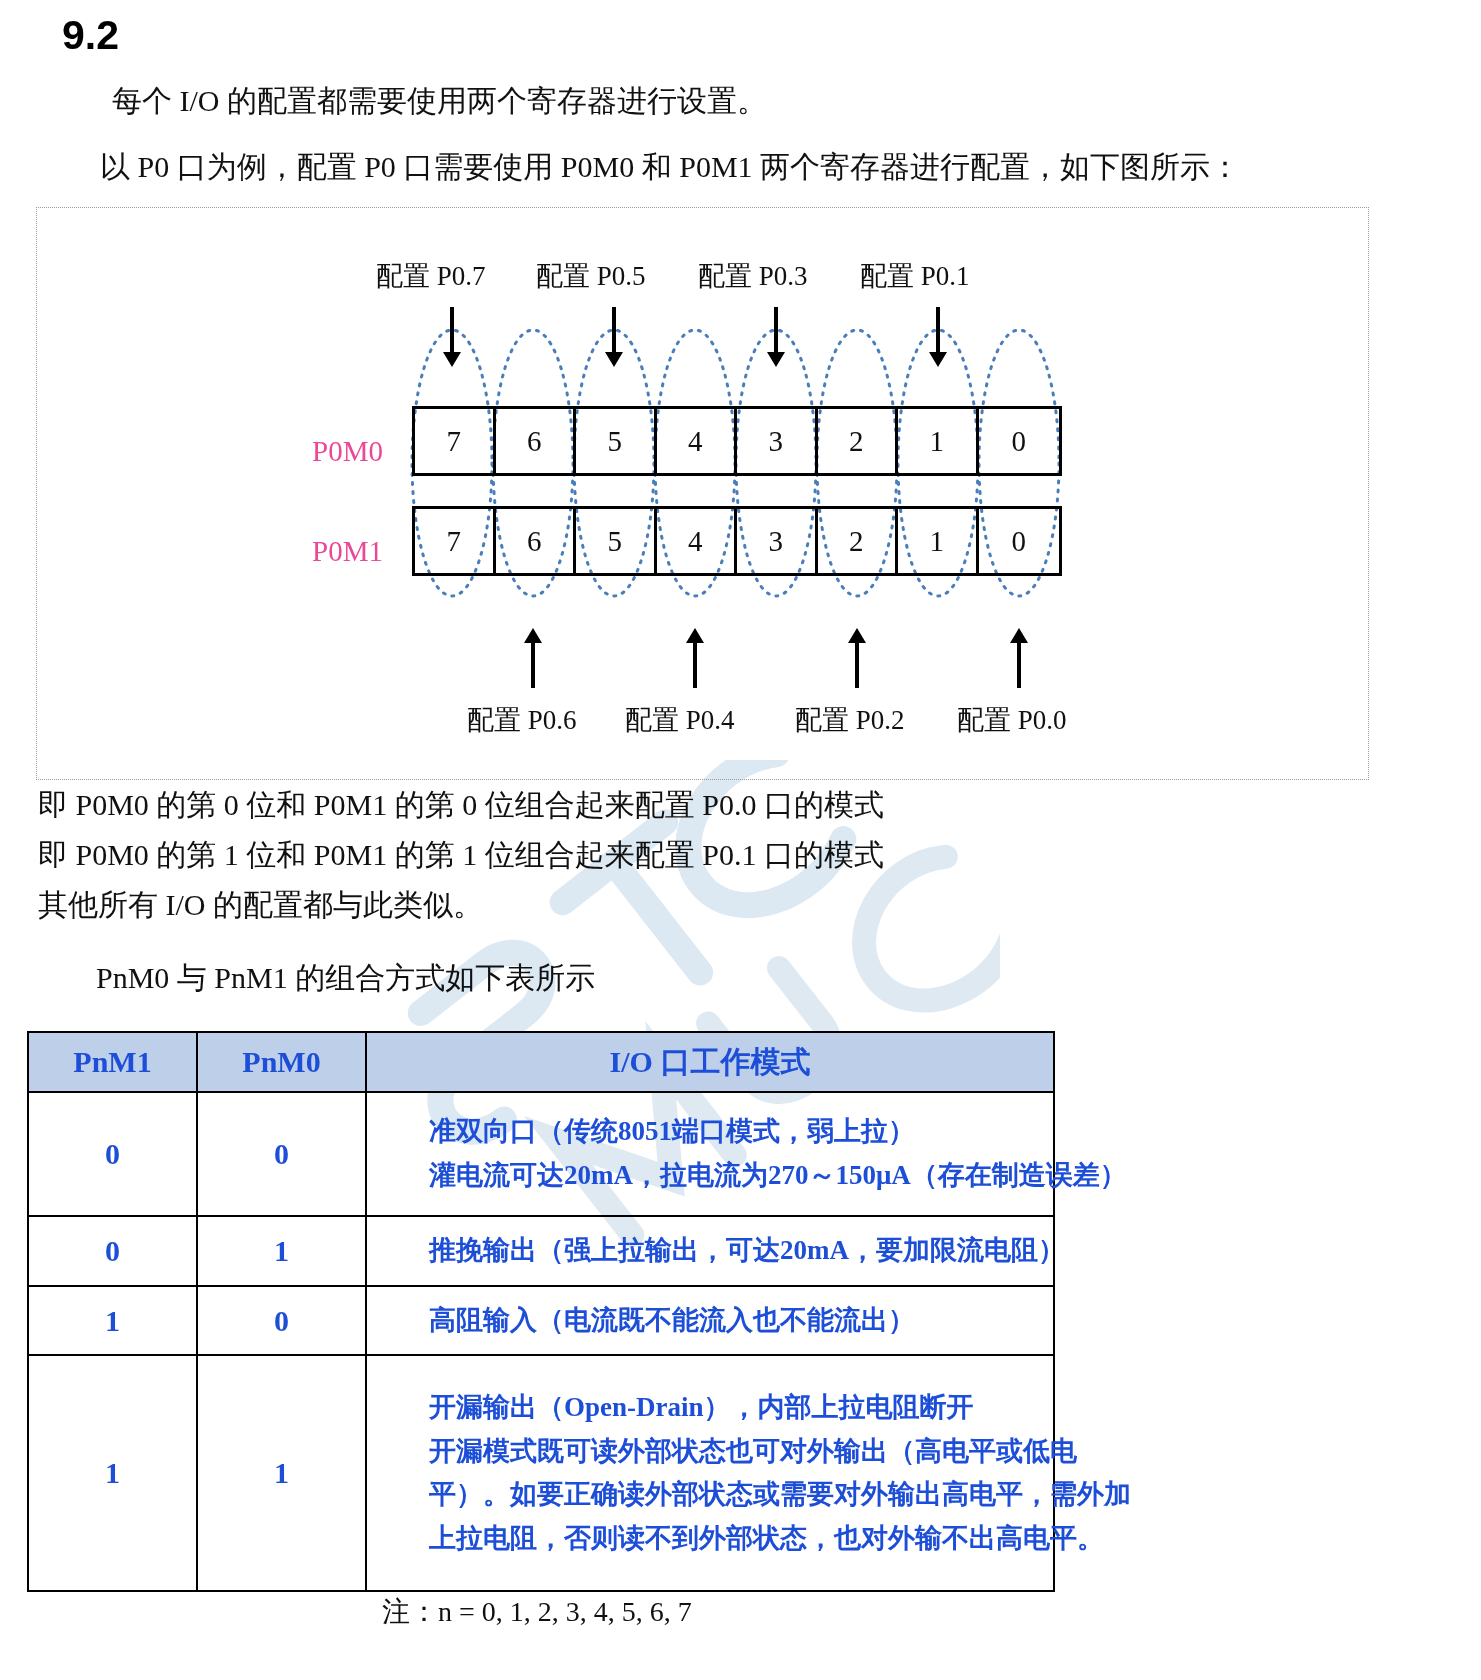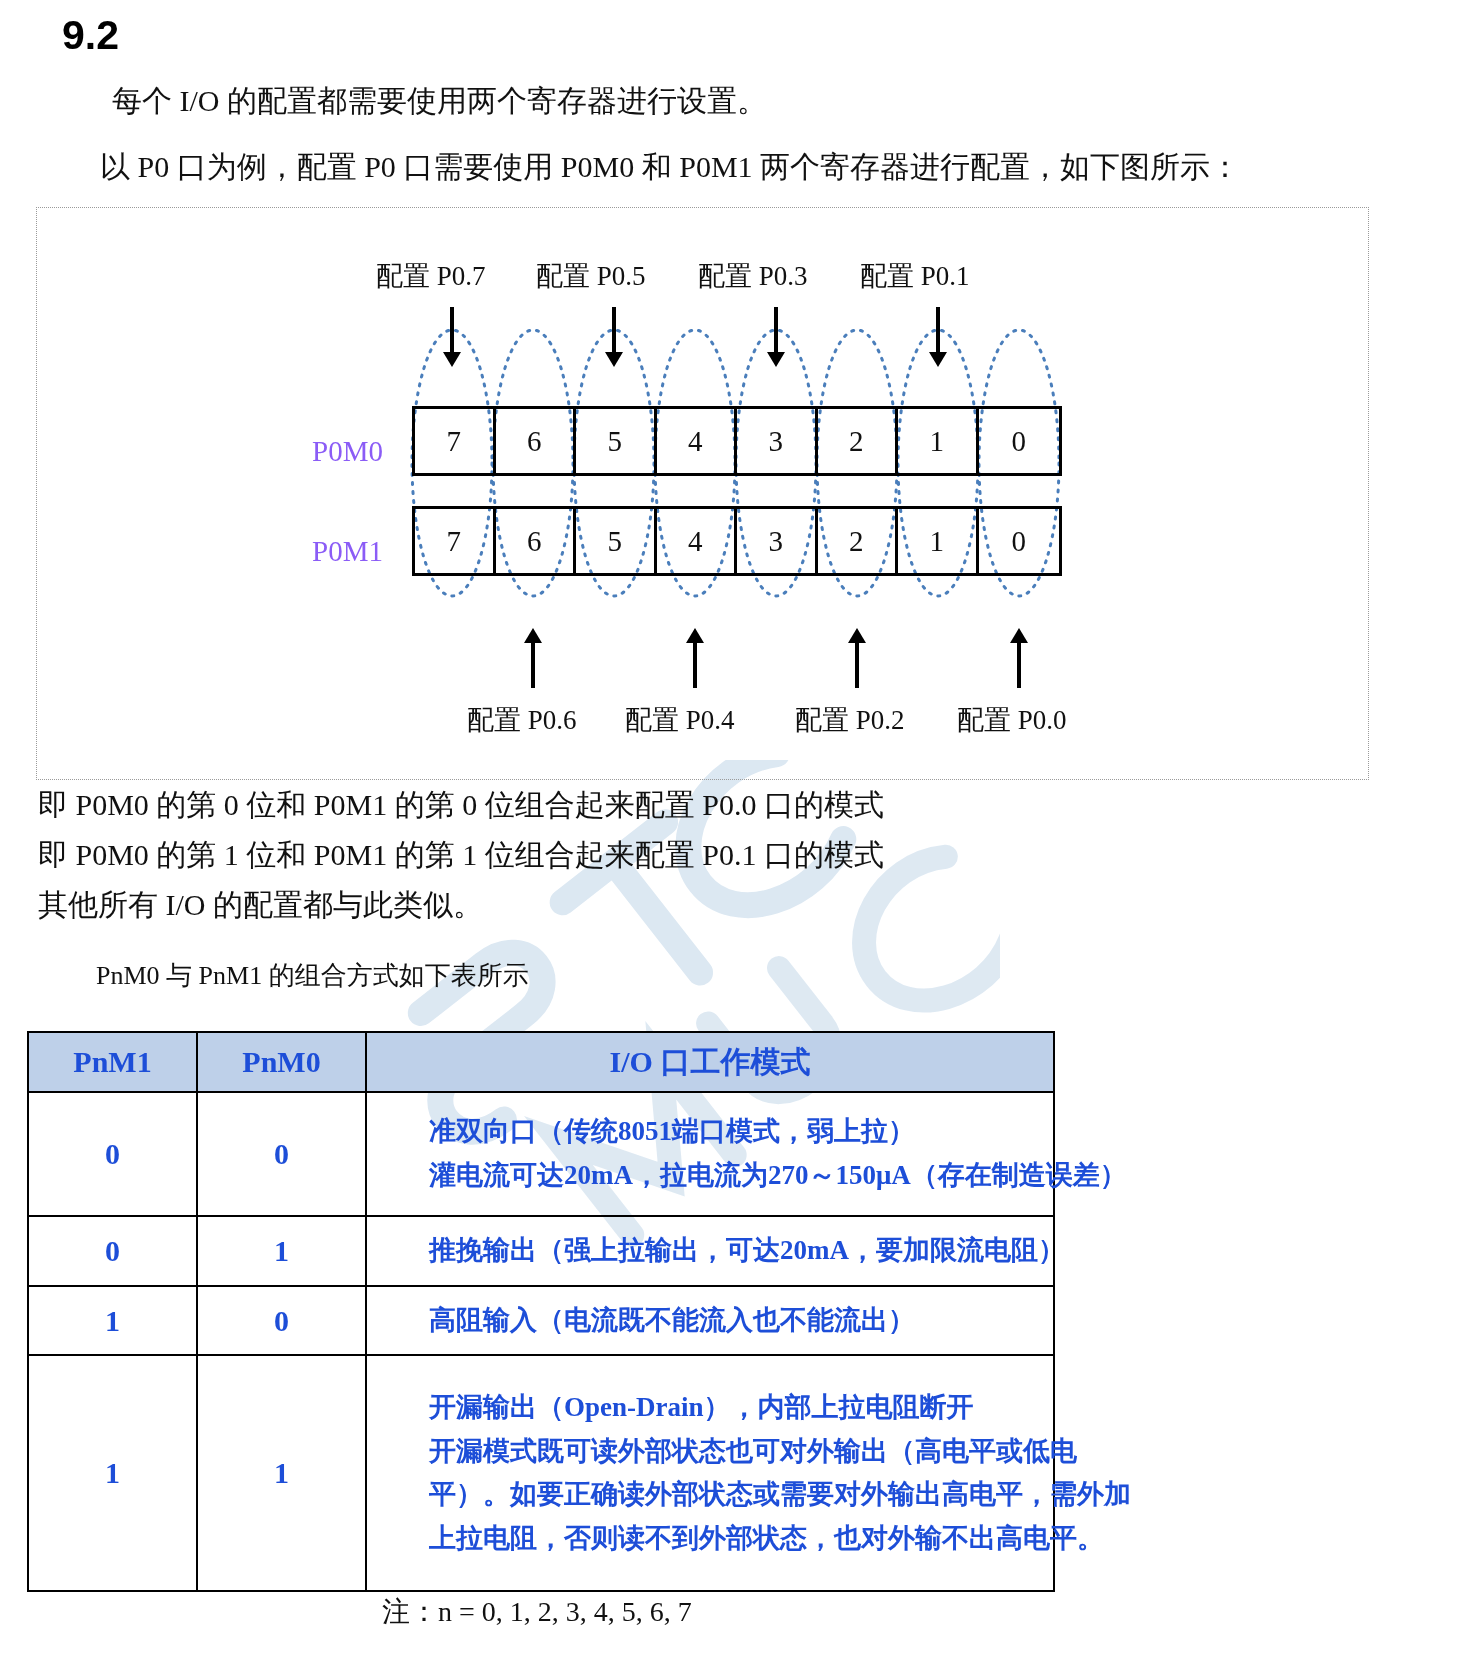--- a/index.html
+++ b/index.html
@@ -59,21 +59,21 @@
   .fig-label {
     position: absolute;
     font-size: 27px;
     white-space: pre;
     color: #111;
   }
   .reg-name {
     position: absolute;
     font-size: 29px;
     white-space: pre;
-    color: #8b5cf6;
+    color: #ec4899;
     text-align: right;
   }
 
   
   .arrow-down, .arrow-up {
     position: absolute;
     width: 4px;
     background: #000;
   }
   .arrow-down::after {
@@ -125,21 +125,21 @@
     width: 1333px; height: 573px;
     pointer-events: none;
   }
 
   
   #p-mid1 { left: 38px; top: 790px; }
   #p-mid2 { left: 38px; top: 840px; }
   #p-mid3 { left: 38px; top: 890px; }
   #p-table-intro {
     left: 96px; top: 963px;
-    font-size: 26px;
+    font-size: 30px;
     font-family: Liberation Serif, serif;
   }
 
   
   .mode-table {
     position: absolute;
     left: 27px;
     top: 1031px;
     width: 1020px;
     border-collapse: collapse;

